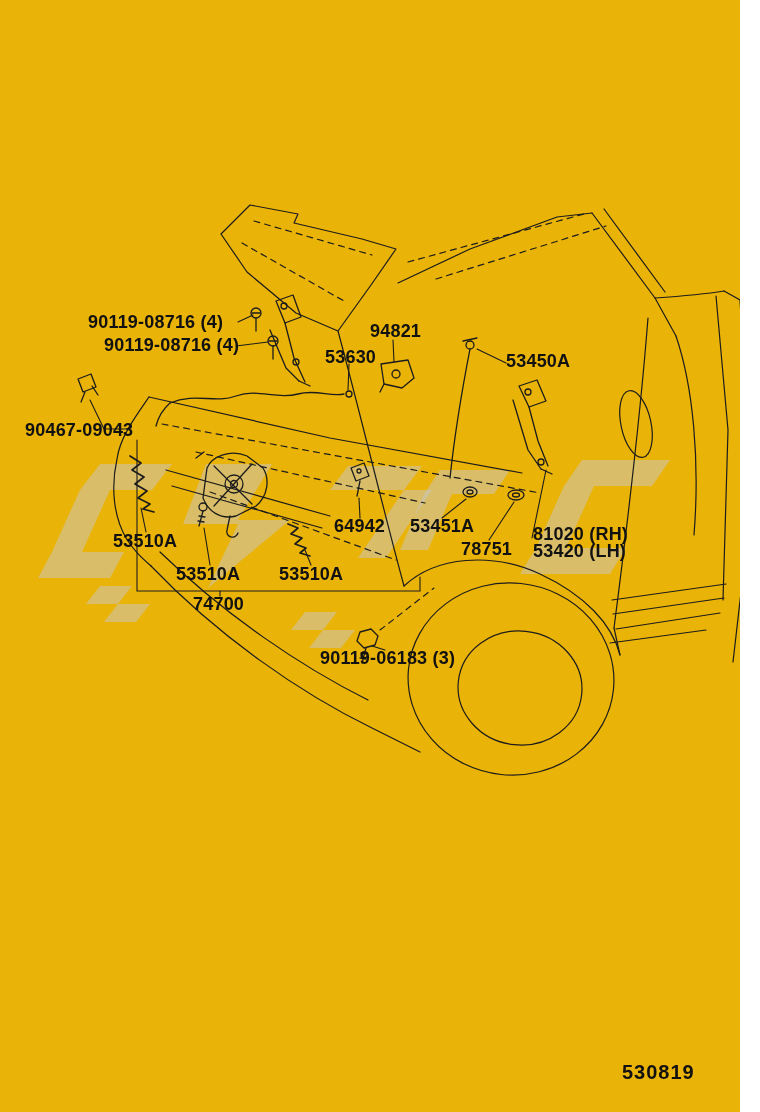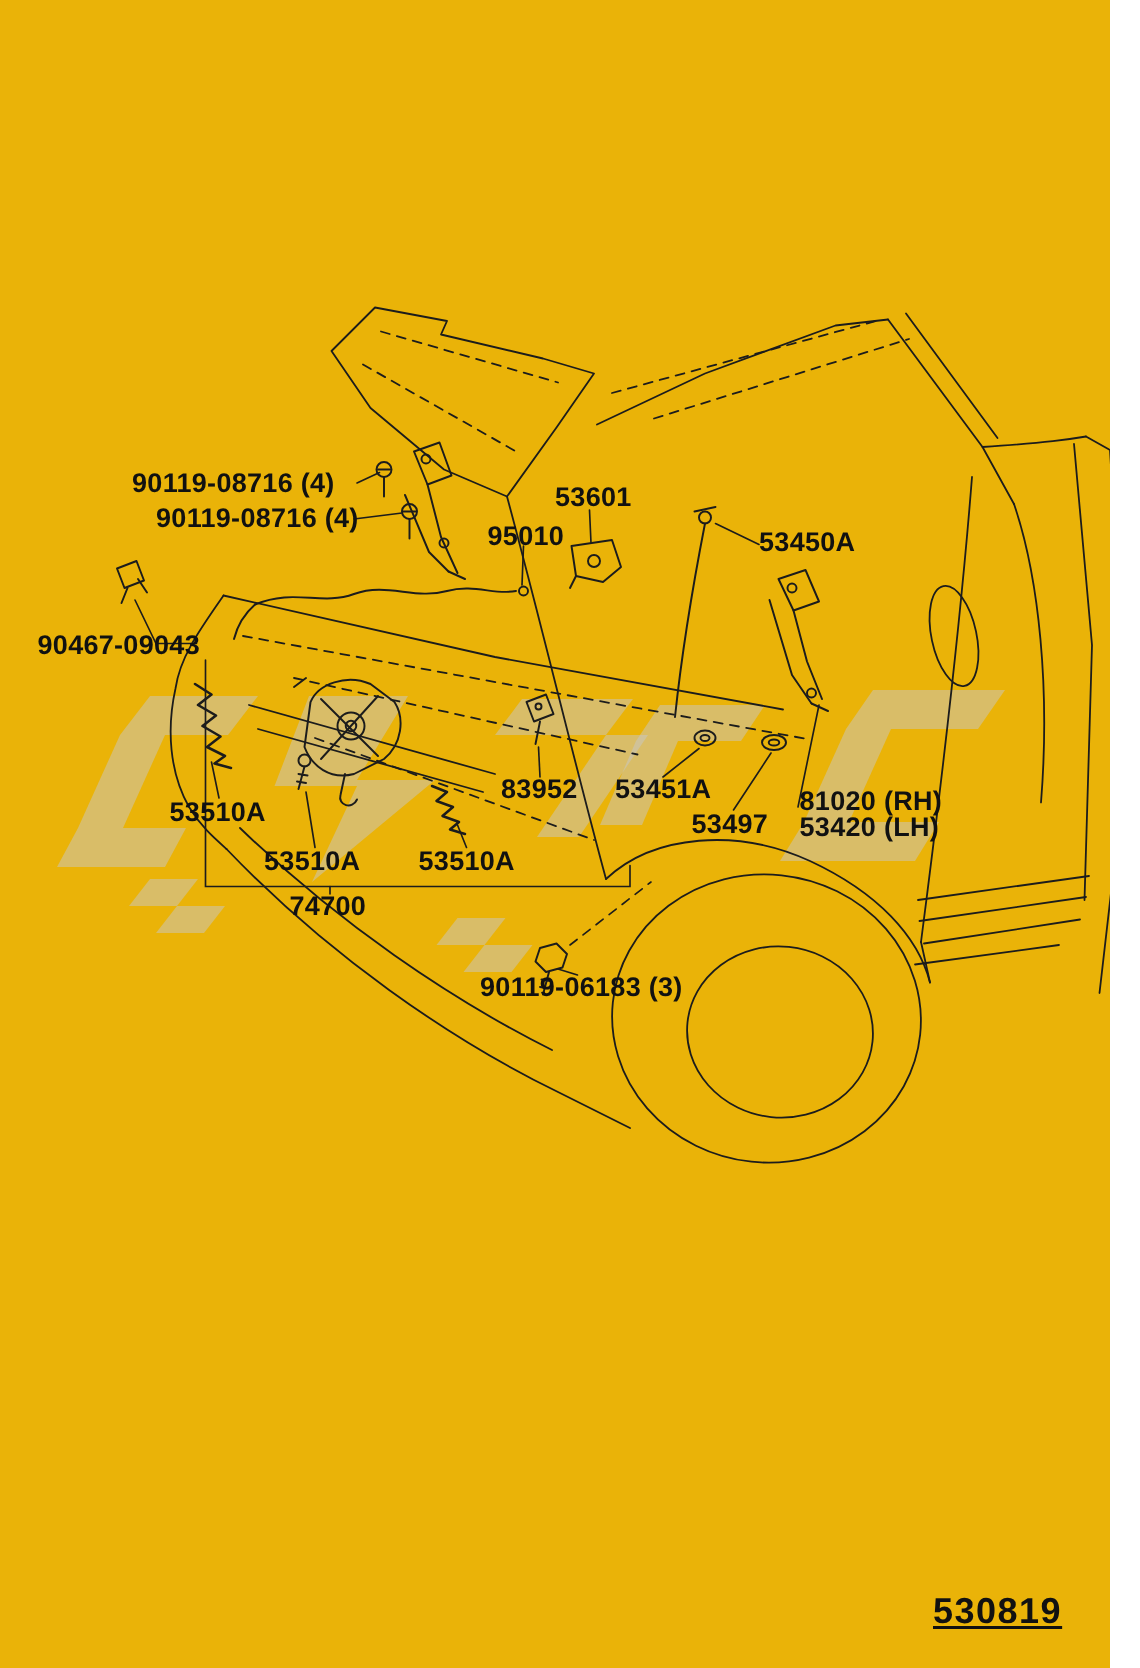--- a/index.html
+++ b/index.html
@@ -20,23 +20,22 @@
   .label {
     position: absolute;
     font-size: 18px;
     font-weight: bold;
     color: #111111;
     white-space: nowrap;
     line-height: 1.05;
     letter-spacing: 0.2px;
   }
   .diagram-number {
-    font-size: 24px;
+    font-size: 20px;
     letter-spacing: 1px;
-    text-decoration: underline;
   }
 </style>
 </head>
 <body>
 
 <div class="stage">
 
   <svg class="art" viewBox="0 0 760 1112" xmlns="http://www.w3.org/2000/svg">
 
     <g fill="#c8c8c8" fill-opacity="0.5" stroke="none">
@@ -206,28 +205,28 @@
       <path d="M311,565 L305,550"></path>
       <path d="M137,440 L137,591 L420,591 L420,577"></path>
       <path d="M220,591 L220,596"></path>
       <path d="M380,630 L434,588" stroke-dasharray="6,5"></path>
       <path d="M385,650 L372,646"></path>
     </g>
   </svg>
 
   <div class="label" style="left:88px;  top:313px;">90119-08716 (4)</div>
   <div class="label" style="left:104px; top:336px;">90119-08716 (4)</div>
-  <div class="label" style="left:370px; top:322px;">53601</div>
-  <div class="label" style="left:325px; top:348px;">95010</div>
+  <div class="label" style="left:370px; top:322px;">94821</div>
+  <div class="label" style="left:325px; top:348px;">53630</div>
   <div class="label" style="left:506px; top:352px;">53450A</div>
   <div class="label" style="left:25px;  top:421px;text-align:center;">90467-09043</div>
-  <div class="label" style="left:334px; top:517px;">83952</div>
+  <div class="label" style="left:334px; top:517px;">64942</div>
   <div class="label" style="left:410px; top:517px;">53451A</div>
   <div class="label" style="left:533px; top:525px;">81020 (RH)</div>
-  <div class="label" style="left:461px; top:540px;">53497</div>
+  <div class="label" style="left:461px; top:540px;">78751</div>
   <div class="label" style="left:533px; top:542px;">53420 (LH)</div>
   <div class="label" style="left:113px; top:532px;">53510A</div>
   <div class="label" style="left:176px; top:565px;">53510A</div>
   <div class="label" style="left:279px; top:565px;">53510A</div>
   <div class="label" style="left:193px; top:595px;">74700</div>
   <div class="label" style="left:320px; top:649px;">90119-06183 (3)</div>
 
   <div class="label diagram-number" style="left:622px; top:1062px;">530819</div>
 
 </div>

